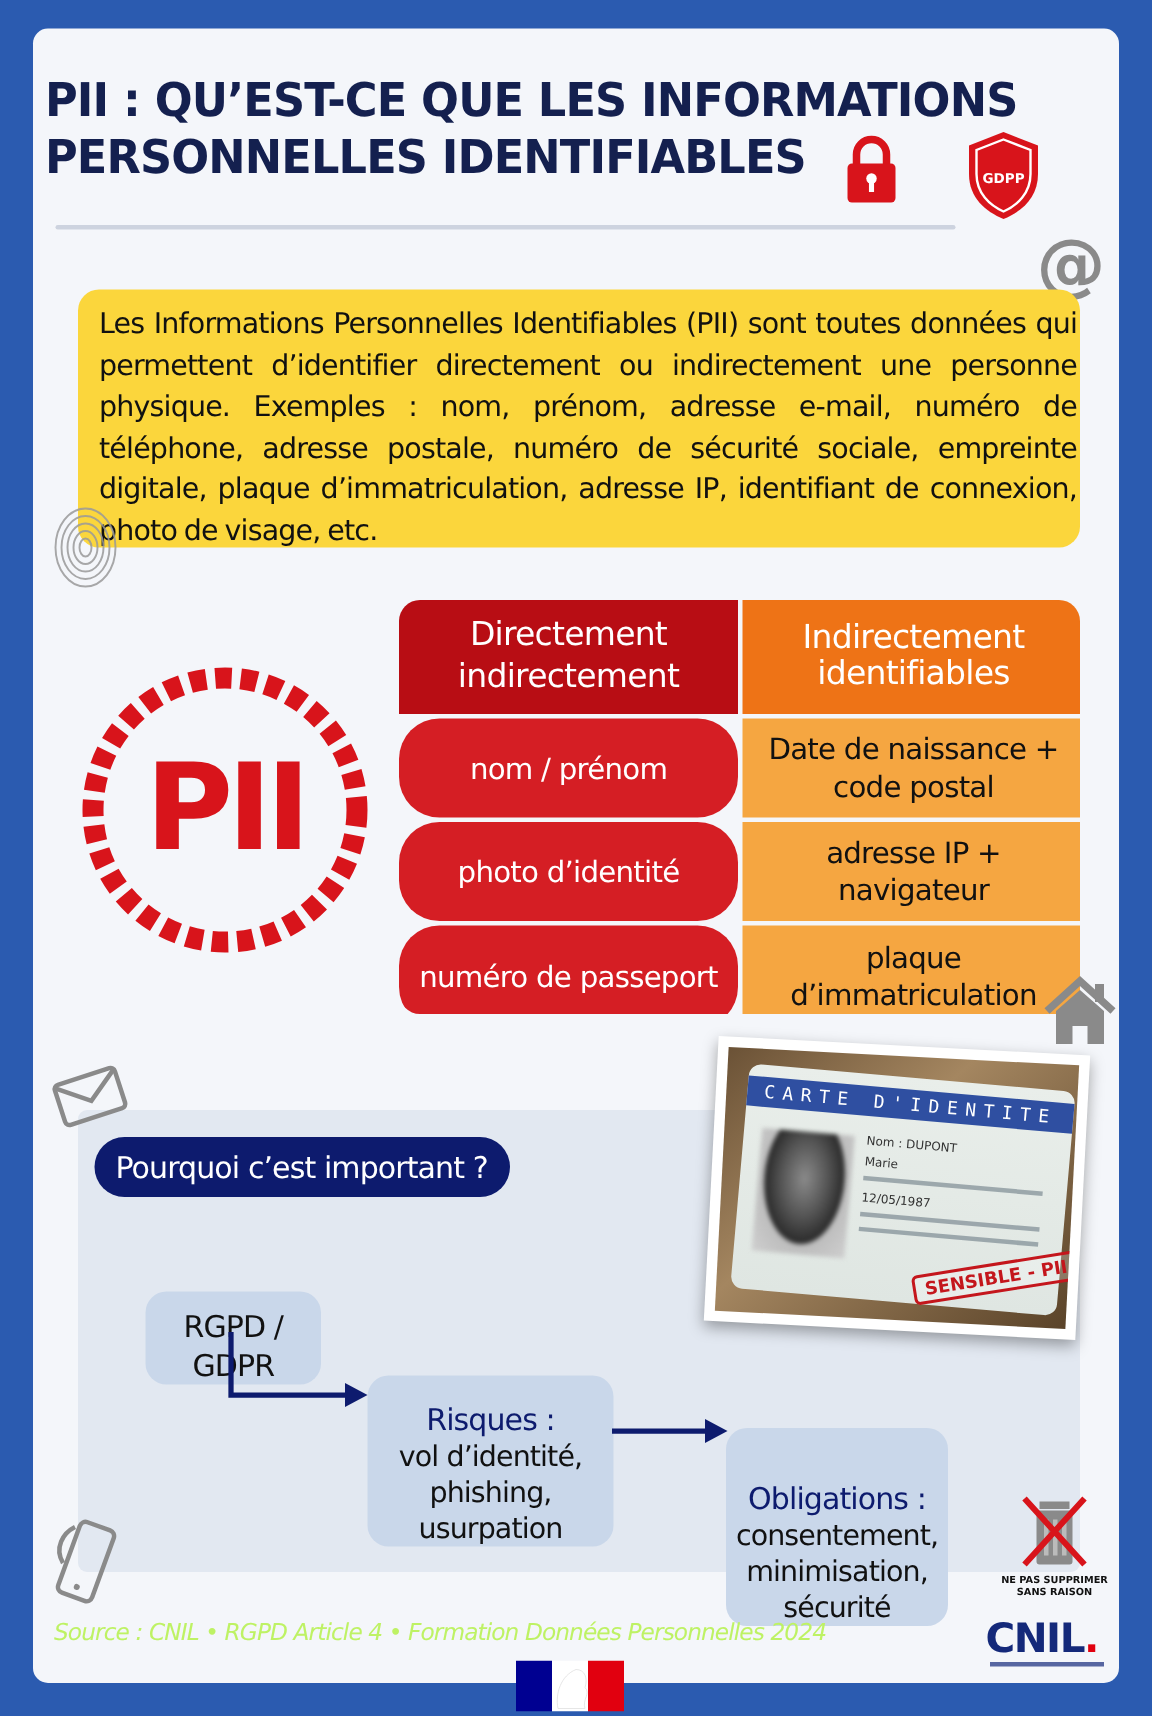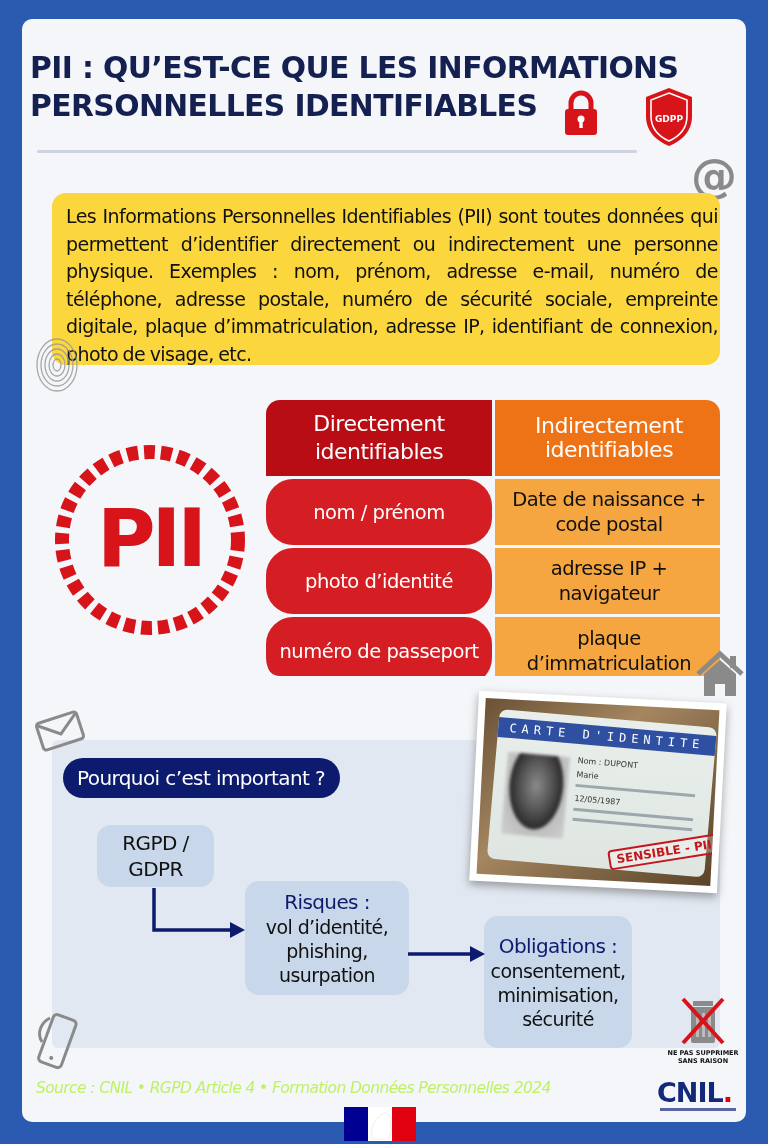--- a/index.html
+++ b/index.html
@@ -59,21 +59,21 @@
   }
   .mail-icon { position: absolute; left: 34px; top: 710px; width: 52px; height: 42px; }
   .why-pill {
     position: absolute; left: 63px; top: 758px; height: 40px; padding: 0 15px 0 14px;
     background: #0d1b6e; color: #fff; border-radius: 20px;
     font-family: "DejaVu Sans", sans-serif; font-size: 20px; line-height: 40px; letter-spacing: -0.6px;
   }
   .flow-box {
     position: absolute; background: #c9d7ea; border-radius: 14px;
     text-align: center; font-family: "DejaVu Sans", sans-serif; letter-spacing: -0.6px;
-    display: flex; flex-direction: column; justify-content: center; align-items: center;
+    display: flex; flex-direction: column; justify-content: flex-end; align-items: center; margin-top: 36px;
   }
   .flow-box .hd { color: #0d1b6e; font-size: 20px; line-height: 25px; }
   .flow-box .bd { color: #111; font-size: 19px; line-height: 24px; }
   .box-rgpd { left: 97px; top: 825px; width: 117px; height: 62px; }
   .box-rgpd .hd { color: #111; font-size: 20px; line-height: 26px; }
   .box-risk { left: 245px; top: 881px; width: 164px; height: 114px; }
   .box-oblig { left: 484px; top: 916px; width: 148px; height: 132px; }
   .flow-arrow { position: absolute; left: 0; top: 0; width: 768px; height: 1144px; pointer-events: none; }
 
   .id-card-photo {
@@ -167,21 +167,21 @@
     <ellipse cx="23" cy="28" rx="4" ry="6"></ellipse>
   </g>
 </svg>
 
 <svg class="pii-logo" viewBox="0 0 196 196">
   <circle cx="98" cy="98" r="88" fill="none" stroke="#d8141b" stroke-width="14" stroke-dasharray="11 6"></circle>
   <text x="98" y="124" text-anchor="middle" font-family="DejaVu Sans, sans-serif" font-weight="bold" font-size="80" fill="#d8141b" letter-spacing="-4">PII</text>
 </svg>
 
 <div class="pii-table">
-  <div class="cell head-direct">Directement identifiables</div>
+  <div class="cell head-direct">Directement indirectement</div>
   <div class="cell head-indirect">Indirectement identifiables</div>
   <div class="cell direct">nom / prénom</div>
   <div class="cell indirect">Date de naissance + code postal</div>
   <div class="cell direct">photo d’identité</div>
   <div class="cell indirect">adresse IP + navigateur</div>
   <div class="cell direct">numéro de passeport</div>
   <div class="cell indirect">plaque d’immatriculation</div>
 </div>
 
 <svg class="house-icon" viewBox="0 0 52 52">

